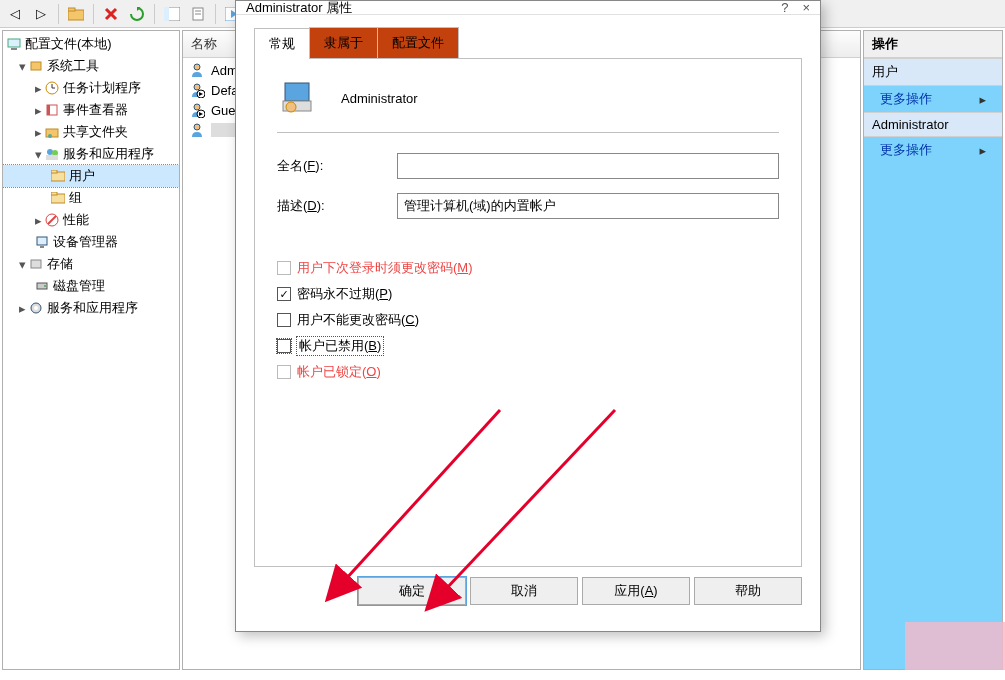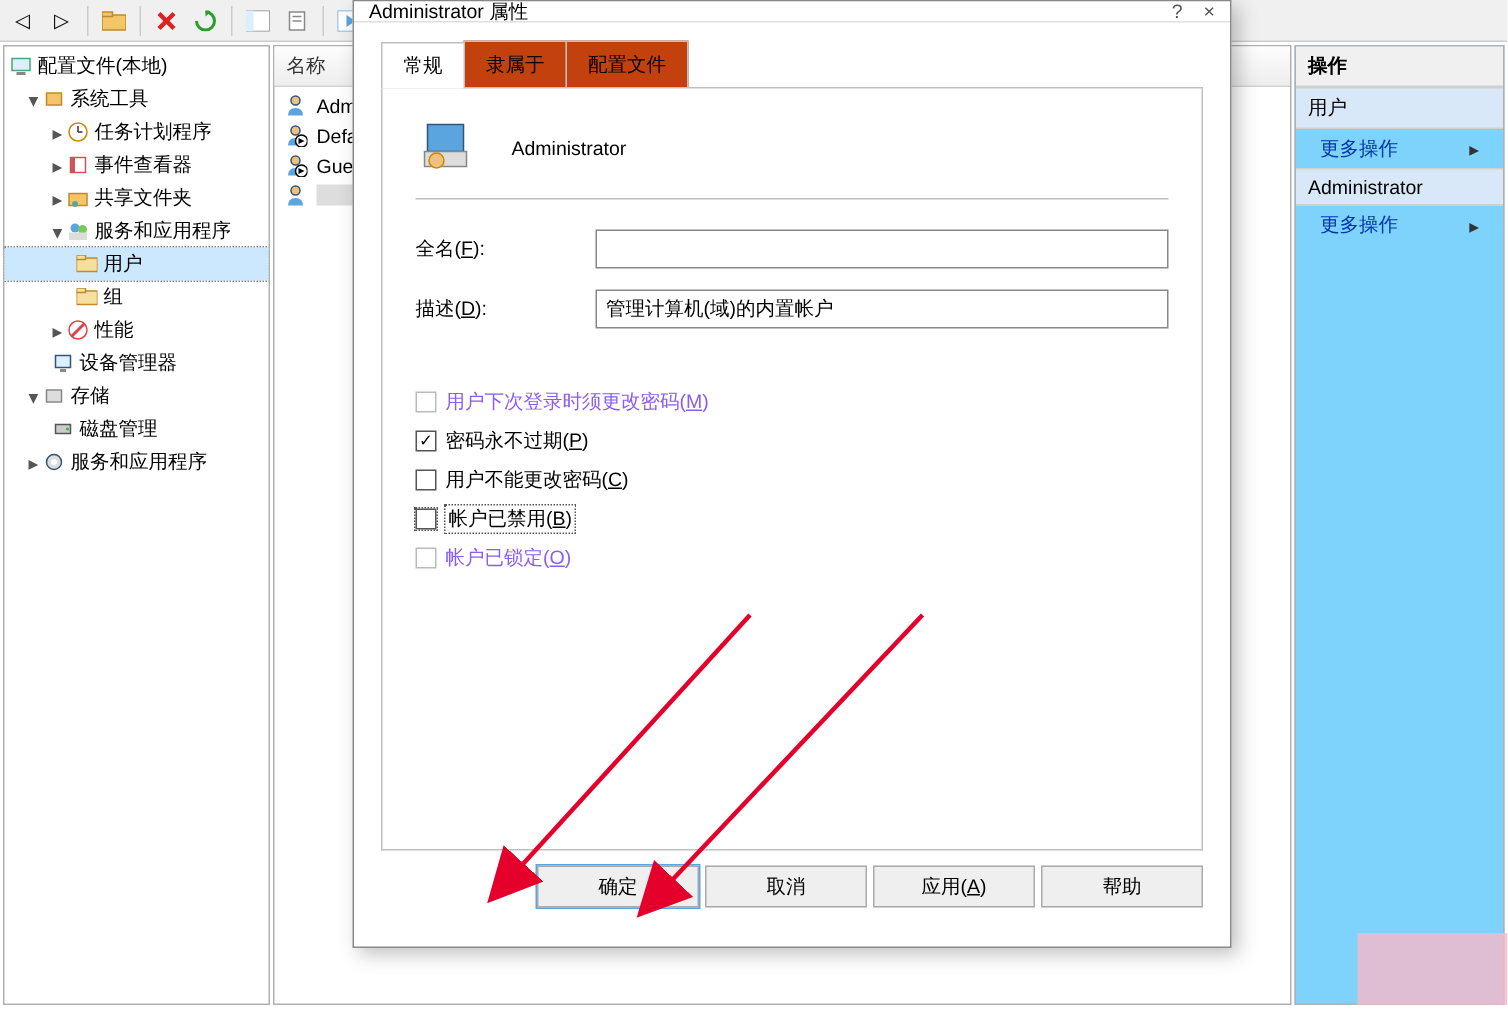--- a/index.html
+++ b/index.html
@@ -56,21 +56,21 @@
   .user-header { display: flex; align-items: center; gap: 24px; margin-bottom: 12px; }
   .user-hr { border: none; border-top: 1px solid #c0c0c0; margin: 10px 0 20px 0; }
 
   .form-row { display: flex; align-items: center; margin-bottom: 14px; }
   .form-row .flabel { width: 120px; }
   .form-row input[type=text] { flex: 1; height: 26px; border: 1px solid #888; padding: 0 6px; font-size: 13px; }
 
   .check-row { display: flex; align-items: center; margin: 8px 0; gap: 6px; }
   .check-row .cbox { width: 14px; height: 14px; border: 1px solid #555; display: inline-flex; align-items: center; justify-content: center; background: #fff; }
   .check-row .cbox.checked::after { content: "✓"; font-size: 11px; color: #000; line-height: 1; }
-  .check-row.disabled { color: #8b5cf6; }
+  .check-row.disabled { color: #ef4444; }
   .check-row.disabled .cbox { border-color: #bbb; }
   .check-row.highlighted .clabel { outline: 1px dotted #555; padding: 0 2px; }
   .check-row.highlighted .cbox { outline: 1px dotted #555; }
 
   .dialog-buttons { display: flex; justify-content: flex-end; gap: 4px; padding: 10px 18px 14px 18px; }
   .dialog-buttons button { width: 108px; height: 28px; background: #efefef; border: 1px solid #aaa; cursor: pointer; }
   .dialog-buttons button.primary { outline: 1px solid #5aa5e0; }
 
   
   .arrow { position: absolute; pointer-events: none; }

